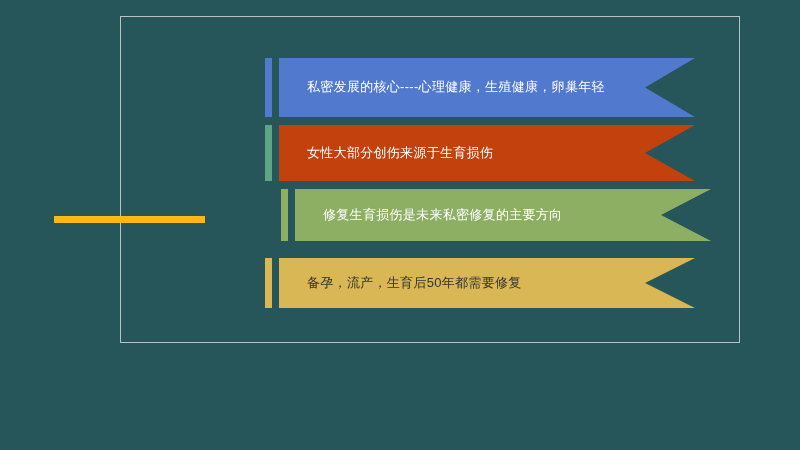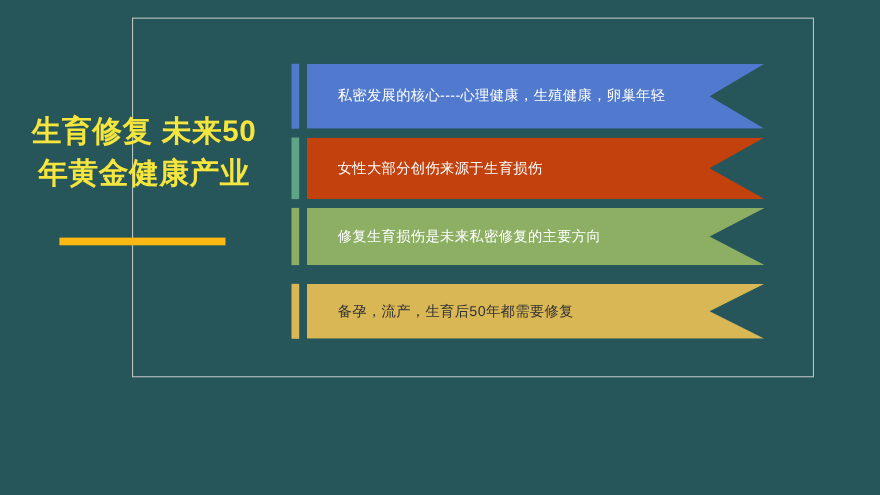--- a/index.html
+++ b/index.html
@@ -95,39 +95,36 @@
     white-space: nowrap;
   }
 </style>
 </head>
 <body>
 
 <div id="slide" style="background: rgb(38, 85, 90);">
 
   <div id="frame" style="border-color: rgb(185, 196, 194);"></div>
 
-  <div id="title-block">
-    <div id="title-text" style="color: rgb(245, 229, 63);">生育修复  未来50年黄金健康产业</div>
-  </div>
   <div id="title-underline" style="background: rgb(252, 184, 19);"></div>
 
   <div id="banners">
       <div class="banner-row" style="position: absolute; top: 0px; height: 59px; left: 0px;">
         <div class="banner-accent" style="background: rgb(81, 121, 206);"></div>
         <div class="banner-body" style="background: rgb(81, 121, 206); clip-path: polygon(0px 0px, 100% 0px, 88% 50%, 100% 100%, 0px 100%);">
           <span class="banner-text" style="color: rgb(255, 255, 255);">私密发展的核心----心理健康，生殖健康，卵巢年轻</span>
         </div>
       </div>
       <div class="banner-row" style="position: absolute; top: 67px; height: 56px; left: 0px;">
         <div class="banner-accent" style="background: rgb(95, 165, 133);"></div>
         <div class="banner-body" style="background: #c2410c; clip-path: polygon(0px 0px, 100% 0px, 88% 50%, 100% 100%, 0px 100%);">
           <span class="banner-text" style="color: rgb(255, 255, 255);">女性大部分创伤来源于生育损伤</span>
         </div>
       </div>
-      <div class="banner-row" style="position: absolute; top: 131px; height: 52px; left: 0px;">
+      <div class="banner-row" style="position: absolute; top: 131px; height: 52px; left: 16px;">
         <div class="banner-accent" style="background: rgb(141, 175, 99);"></div>
         <div class="banner-body" style="background: rgb(141, 175, 99); clip-path: polygon(0px 0px, 100% 0px, 88% 50%, 100% 100%, 0px 100%);">
           <span class="banner-text" style="color: rgb(255, 255, 255);">修复生育损伤是未来私密修复的主要方向</span>
         </div>
       </div>
       <div class="banner-row" style="position: absolute; top: 200px; height: 50px; left: 0px;">
         <div class="banner-accent" style="background: rgb(217, 183, 85);"></div>
         <div class="banner-body" style="background: rgb(217, 183, 85); clip-path: polygon(0px 0px, 100% 0px, 88% 50%, 100% 100%, 0px 100%);">
           <span class="banner-text" style="color: rgb(51, 51, 51);">备孕，流产，生育后50年都需要修复</span>
         </div>

